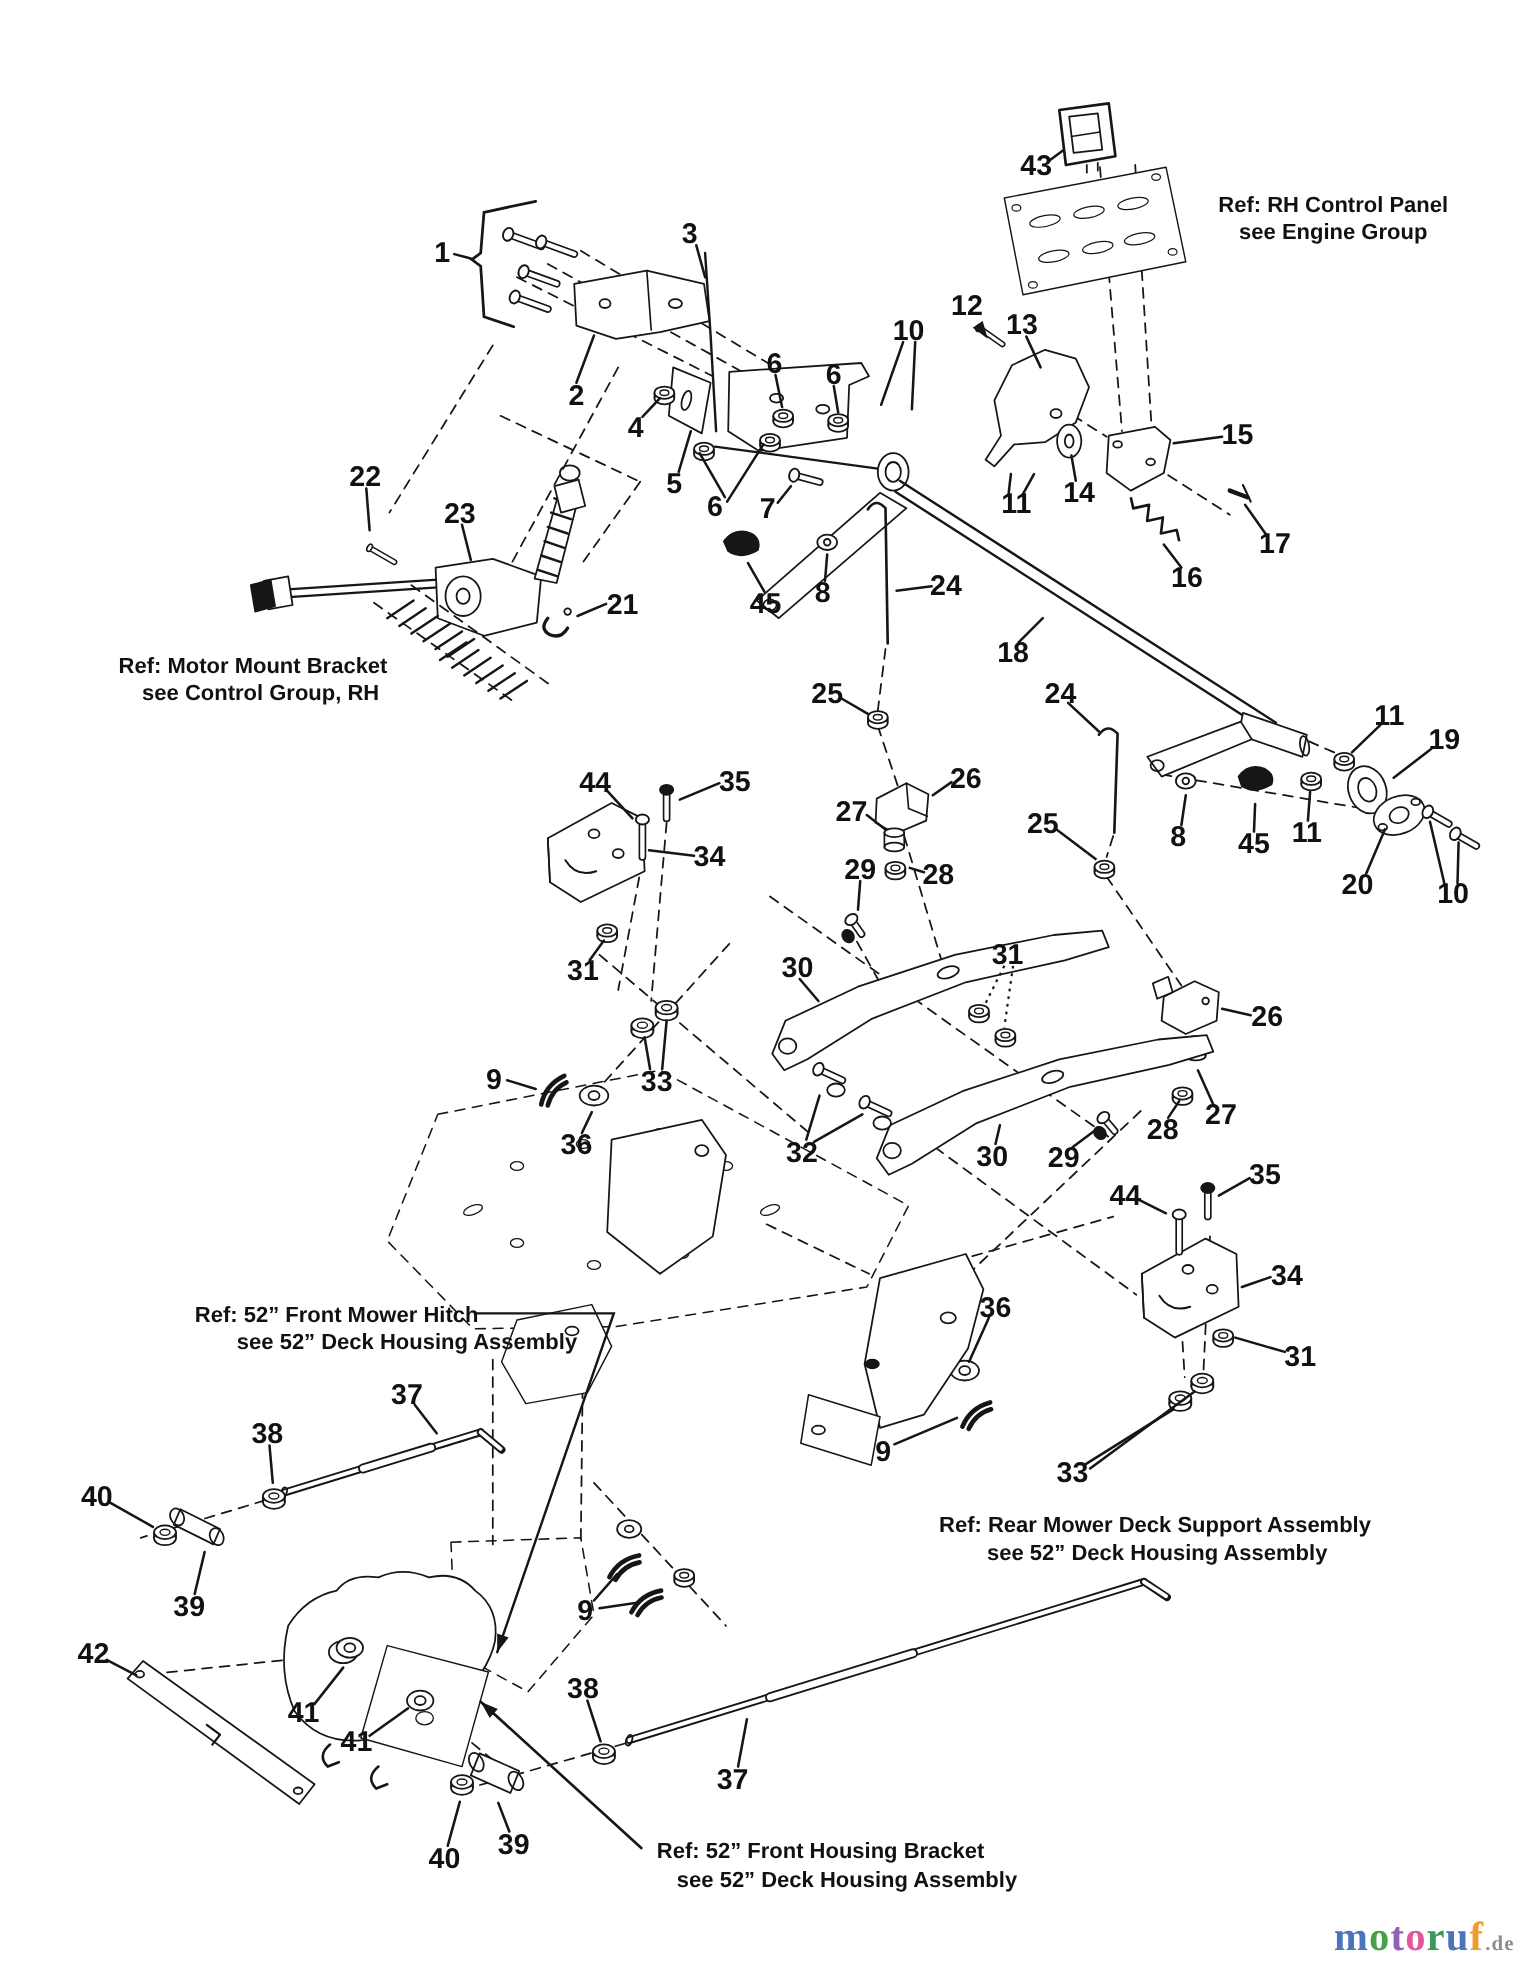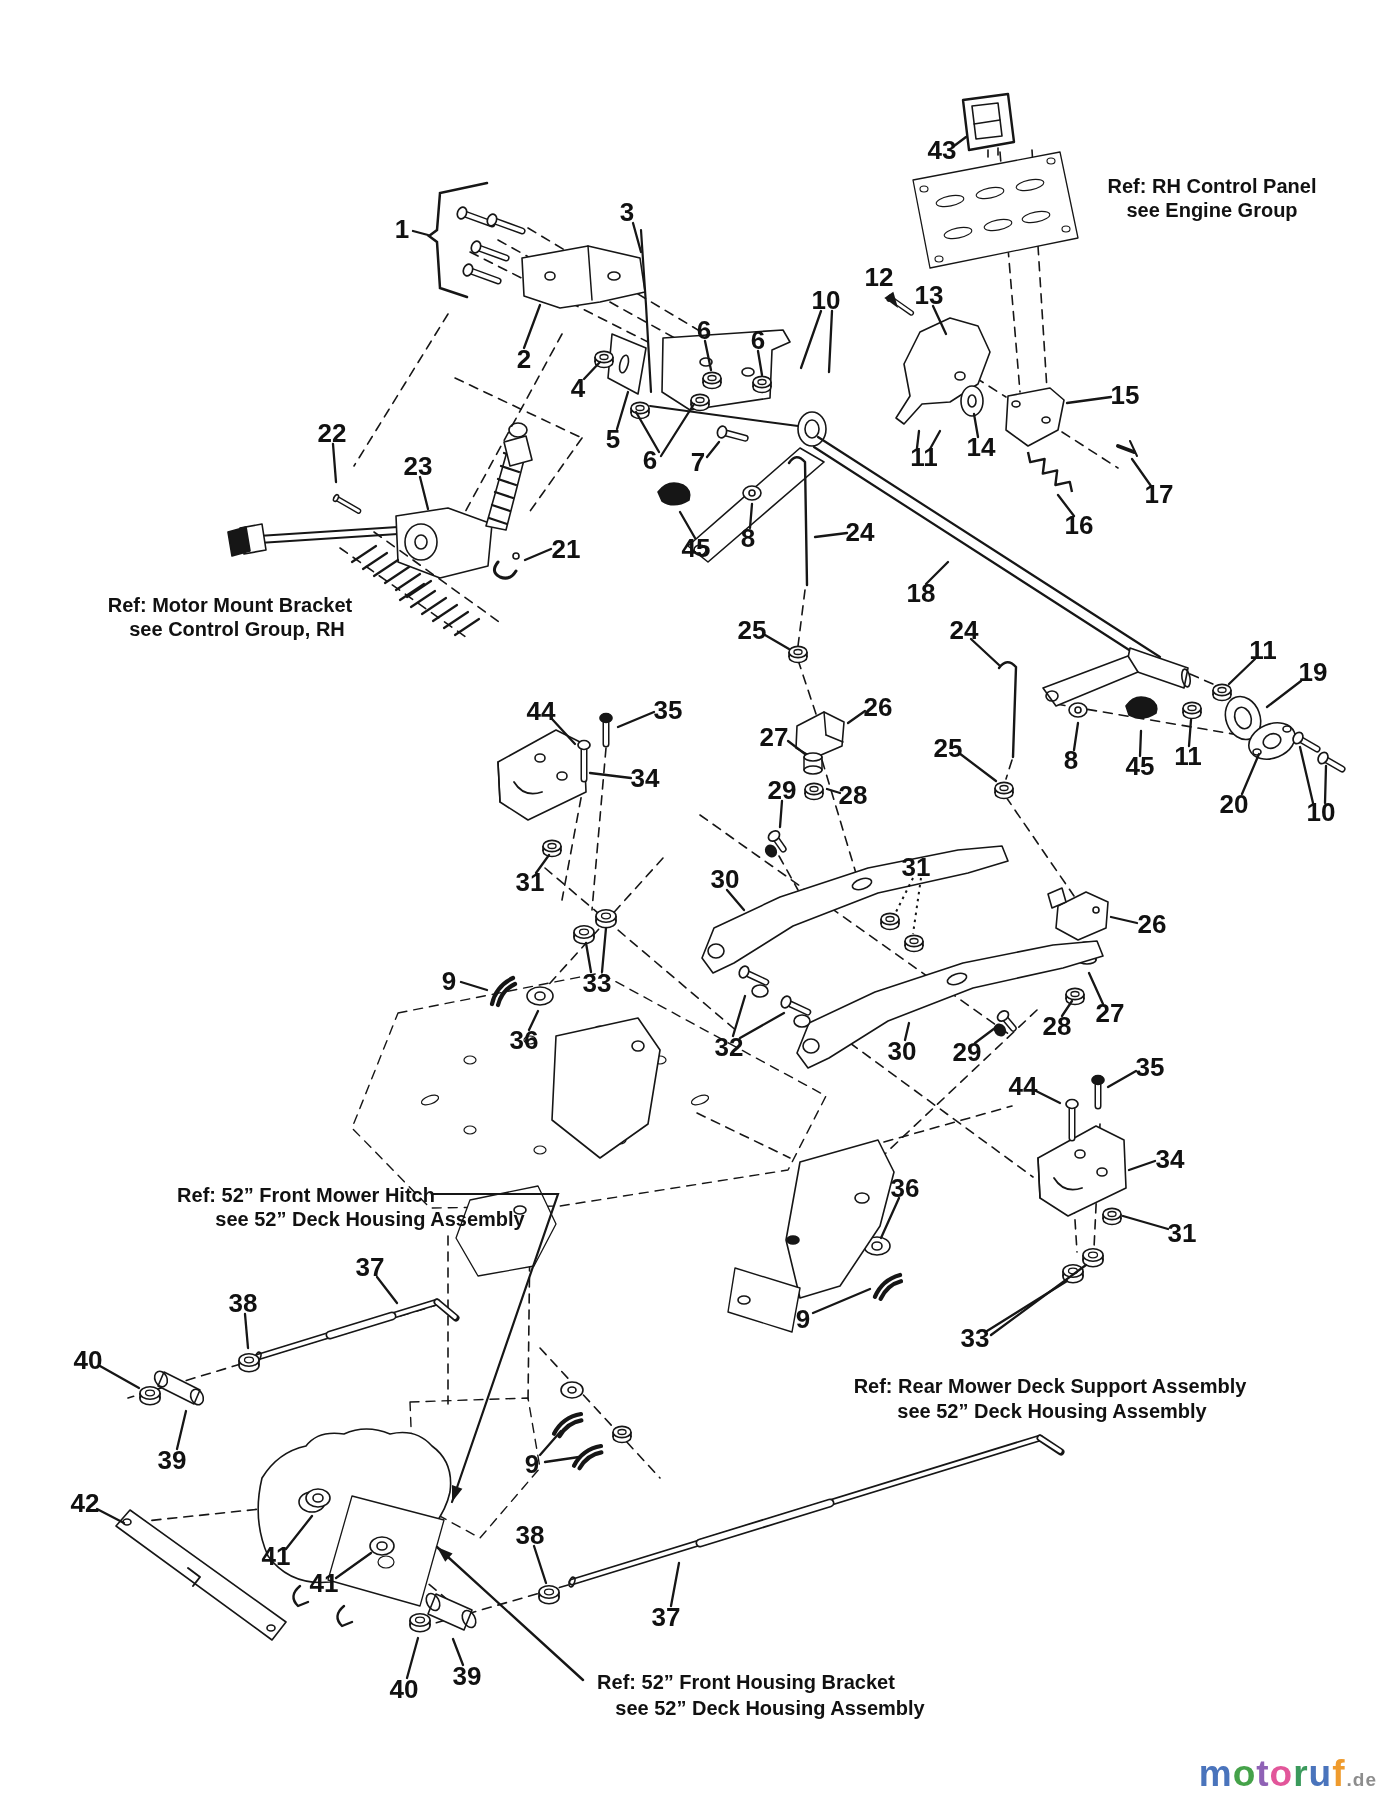--- a/index.html
+++ b/index.html
@@ -1,19 +1,19 @@
 <!DOCTYPE html>
 <html><head>
 <meta charset="utf-8">
 <style>
   html,body{margin:0;padding:0;background:#fff;}
   .page{position:relative;width:1389px;height:1800px;background:#fff;overflow:hidden;
         border-right:1px solid #d9d9d9;font-family:"Liberation Sans","DejaVu Sans",sans-serif;}
   svg{position:absolute;left:0;top:0;}
-  .logo{position:absolute;right:12px;bottom:8px;font-family:Liberation Sans, sans-serif;
+  .logo{position:absolute;right:12px;bottom:20px;font-family:Liberation Serif, serif;
         font-weight:bold;font-size:37px;letter-spacing:1px;line-height:1;}
   .logo .tld{font-size:19px;color:#8d8d8d;font-weight:bold;margin-left:1px;}
 </style>
 </head>
 <body>
 
 <div class="page">
   <svg id="diagram" width="1389" height="1800" viewBox="0 0 1389 1800">
       <g>
         <g>

